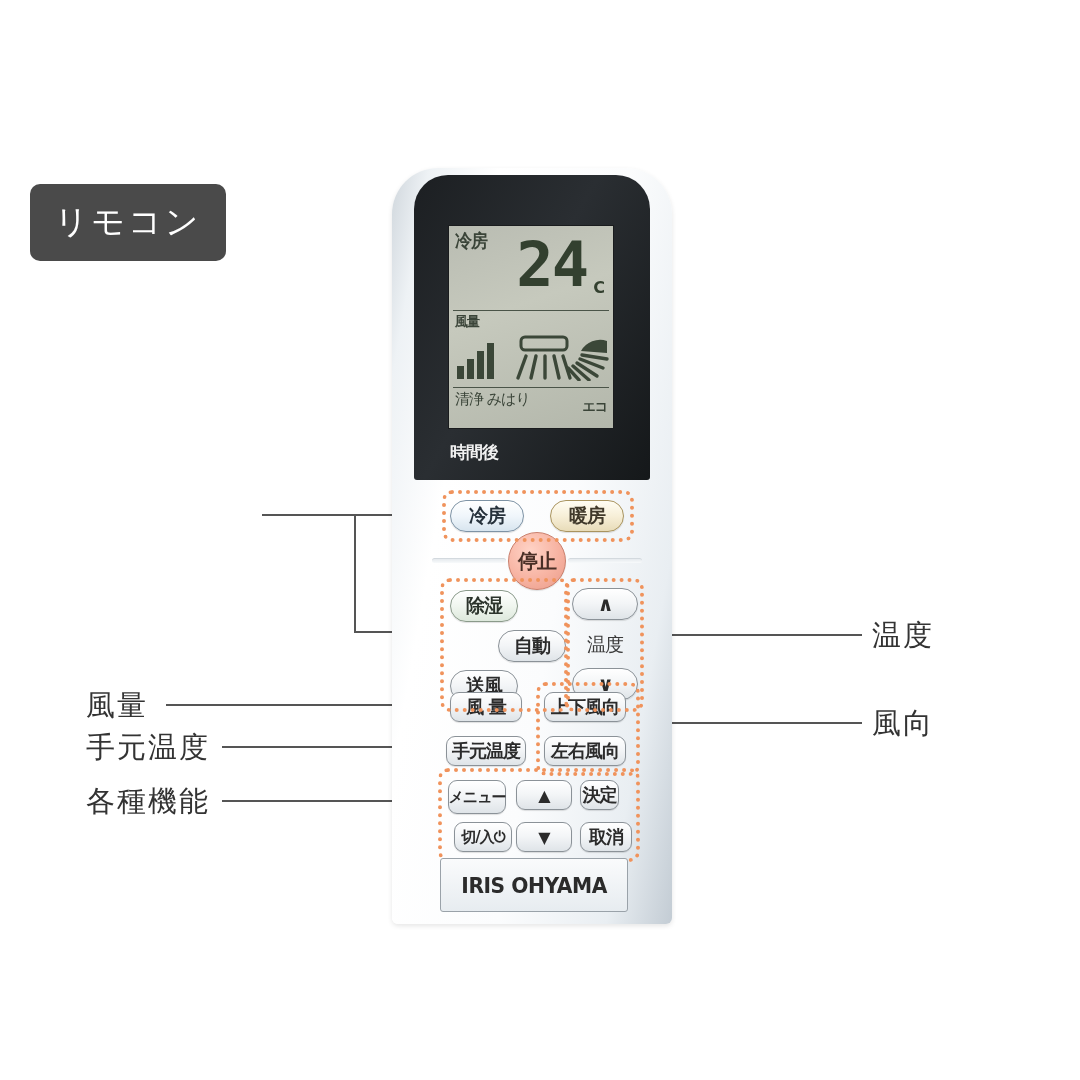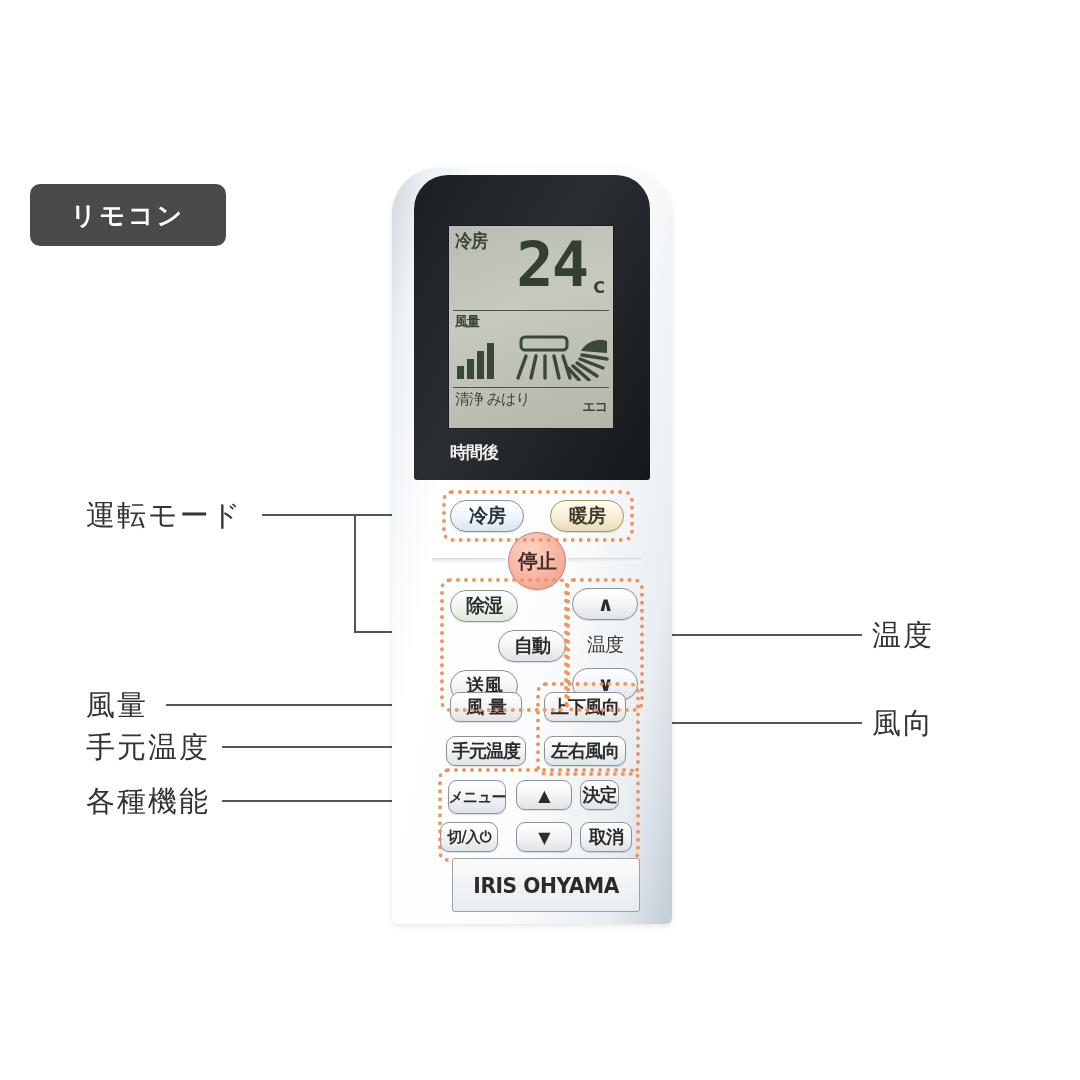--- a/index.html
+++ b/index.html
@@ -6,24 +6,24 @@
   body{
     width:1080px;height:1080px;
     background:#ffffff;
     font-family:"DejaVu Sans","Liberation Sans",sans-serif;
     position:relative;overflow:hidden;
   }
   #stage{position:absolute;left:0;top:0;width:1080px;height:1080px;}
 
   
   .badge{
-    position:absolute;left:30px;top:184px;width:196px;height:62px;
+    position:absolute;left:30px;top:184px;width:196px;height:77px;
     background:#4a4a4a;border-radius:10px;
     display:flex;align-items:center;justify-content:center;
-    color:#ffffff;font-size:25px;letter-spacing:3px;font-weight:bold;
+    color:#ffffff;font-size:33px;letter-spacing:3px;
   }
 
   
   .anno{position:absolute;color:#333333;font-size:29px;letter-spacing:2px;white-space:nowrap;}
   .anno.r{text-align:left;}
 
   
   .line{position:absolute;background:#555555;}
   .line.h{height:1.6px;}
   .line.v{width:1.6px;}
@@ -94,21 +94,21 @@
   .dotbox{
     position:absolute;box-sizing:border-box;
     border:4px dotted #f0935c;border-radius:10px;pointer-events:none;
   }
 
   
   .brand{
     position:absolute;left:48px;top:690px;width:186px;height:52px;
     border:1.4px solid #9aa2a9;border-radius:3px;
     background:linear-gradient(180deg,#fafbfc,#e7ecf0);
-    display:flex;align-items:center;justify-content:center;margin-left:12px;
+    display:flex;align-items:center;justify-content:center;
   }
   .brand span{font-size:22px;font-weight:bold;color:#2b2b2b;letter-spacing:-.5px;
               font-family:"DejaVu Sans","Liberation Sans",sans-serif;transform:scaleX(.92);}
 </style>
 </head>
 <body>
 
 <div id="stage">
 
   <div class="badge">
@@ -122,21 +122,20 @@
   <div class="line h" style="left:166px;top:704px;width:278px;"></div>
 
   <div class="line h" style="left:222px;top:746px;width:222px;"></div>
 
   <div class="line h" style="left:222px;top:800px;width:216px;"></div>
 
   <div class="line h" style="left:640px;top:634px;width:222px;"></div>
 
   <div class="line h" style="left:645px;top:722px;width:217px;"></div>
 
-  <div class="anno" style="left:86px;top:496px;">運転モード</div>
   <div class="anno" style="left:86px;top:686px;">風量</div>
   <div class="anno" style="left:86px;top:728px;">手元温度</div>
   <div class="anno" style="left:86px;top:782px;">各種機能</div>
   <div class="anno r" style="left:872px;top:616px;">温度</div>
   <div class="anno r" style="left:872px;top:704px;">風向</div>
 
   <div class="remote">
 
     <div class="bezel">
       <div class="lcd">
@@ -211,21 +210,21 @@
 
     <div class="btn rrect" style="left:58px;top:524px;width:72px;height:30px;font-size:18px;">風 量</div>
     <div class="btn rrect" style="left:152px;top:524px;width:82px;height:30px;font-size:18px;">上下風向</div>
     <div class="btn rrect" style="left:54px;top:568px;width:80px;height:30px;font-size:18px;">手元温度</div>
     <div class="btn rrect" style="left:152px;top:568px;width:82px;height:30px;font-size:18px;">左右風向</div>
 
     <div class="btn rrect" style="left:56px;top:612px;width:58px;height:34px;font-size:15px;">メニュー</div>
     <div class="btn rrect" style="left:124px;top:612px;width:56px;height:30px;font-size:16px;">▲</div>
     <div class="btn rrect" style="left:188px;top:612px;width:39px;height:30px;font-size:18px;">決定</div>
 
-    <div class="btn rrect" style="left:48px;top:654px;width:58px;height:30px;font-size:15px;">切/入⏻</div>
+    <div class="btn rrect" style="left:62px;top:654px;width:58px;height:30px;font-size:15px;">切/入⏻</div>
     <div class="btn rrect" style="left:124px;top:654px;width:56px;height:30px;font-size:16px;">▼</div>
     <div class="btn rrect" style="left:188px;top:654px;width:52px;height:30px;font-size:18px;">取消</div>
 
     <div class="dotbox" style="left:50px;top:322px;width:192px;height:52px;"></div>
     <div class="dotbox" style="left:48px;top:410px;width:130px;height:134px;"></div>
     <div class="dotbox" style="left:172px;top:410px;width:80px;height:134px;"></div>
     <div class="dotbox" style="left:144px;top:514px;width:104px;height:94px;"></div>
     <div class="dotbox" style="left:46px;top:600px;width:202px;height:94px;"></div>
 
     <div class="brand">

